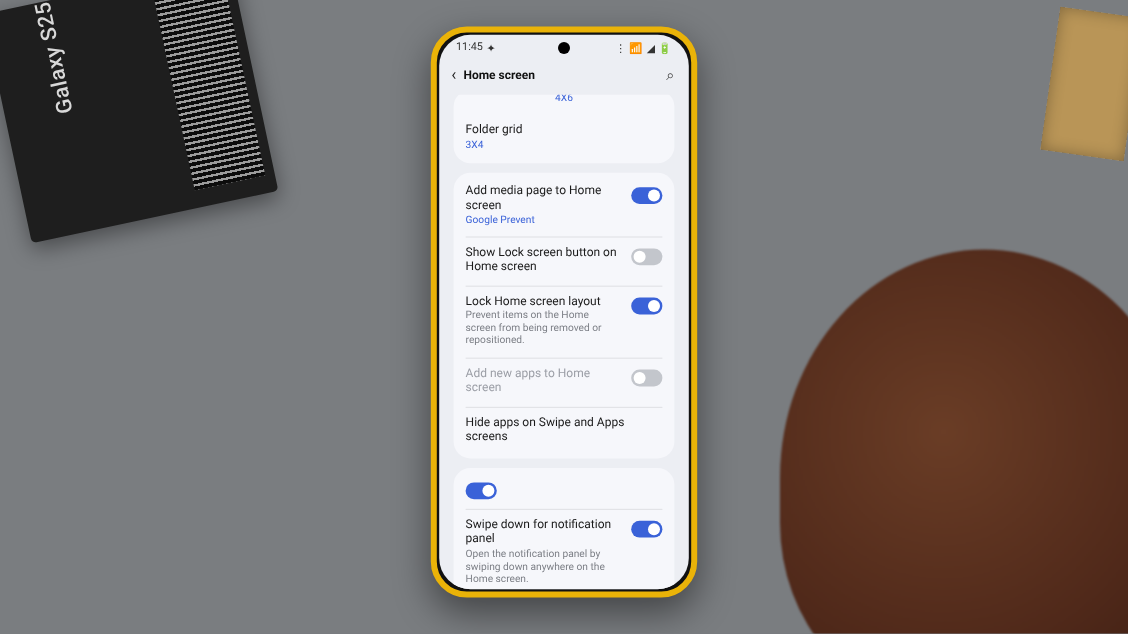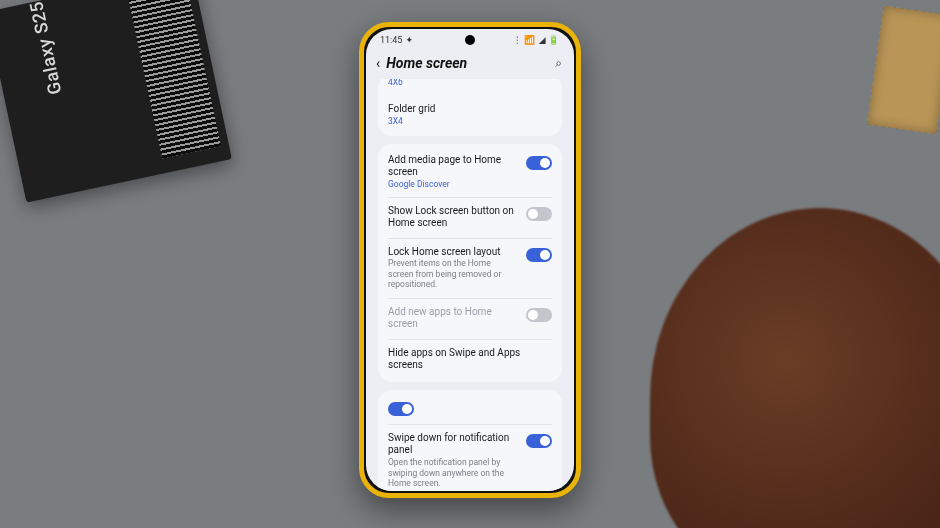--- a/index.html
+++ b/index.html
@@ -99,21 +99,21 @@
   }
   .statusbar .icons { display:flex; gap:3px; align-items:center; }
   .statusbar .icons span { display:inline-block; }
   .header {
     display: flex;
     align-items: center;
     padding: 4px 12px 8px 10px;
     gap: 6px;
   }
   .header .back { font-size: 14px; color:#222; }
-  .header .title { font-size: 14px; font-weight: 700; flex:1;font-style:italic; }
+  .header .title { font-size: 10px; font-weight: 700; flex:1; }
   .header .search { font-size: 12px; color:#444; }
   .list {
     flex: 1;
     overflow: hidden;
     padding: 0 12px;
     display: flex;
     flex-direction: column;
   }
   .blockwrap {
     background: #f6f7fb;
@@ -188,34 +188,34 @@
 
     <div class="header">
       <span class="back">‹</span>
       <span class="title">Home screen</span>
       <span class="search">⌕</span>
     </div>
 
     <div class="list">
 
       <div class="blockwrap" style="margin-top:-4px;">
-        <span class="subval" style="padding-top:4px;">4X6</span>
+        <span class="subval" style="padding-top:4px;text-align:center;">4X6</span>
         <div class="row sep">
           <div class="txt">
             <div class="t1">Folder grid</div>
             <div class="link">3X4</div>
           </div>
         </div>
       </div>
 
       <div class="blockwrap">
         <div class="row">
           <div class="txt">
             <div class="t1">Add media page to Home screen</div>
-            <div class="link">Google Discover</div>
+            <div class="link">Google Prevent</div>
           </div>
           <div class="toggle on"></div>
         </div>
 
         <div class="row sep">
           <div class="txt">
             <div class="t1">Show Lock screen button on Home screen</div>
           </div>
           <div class="toggle off"></div>
         </div>

